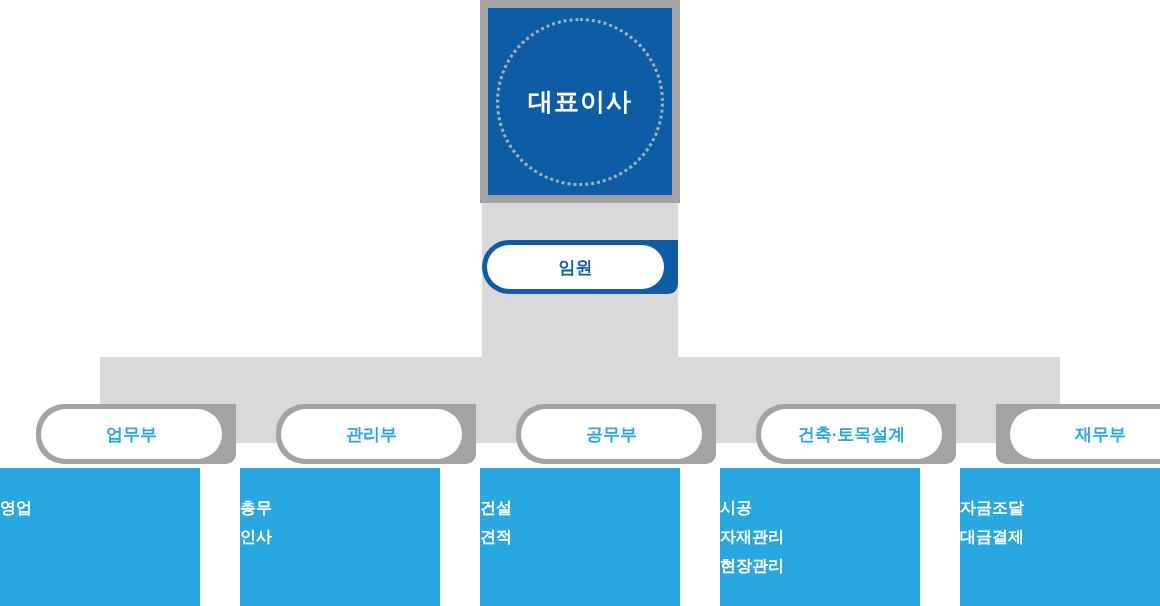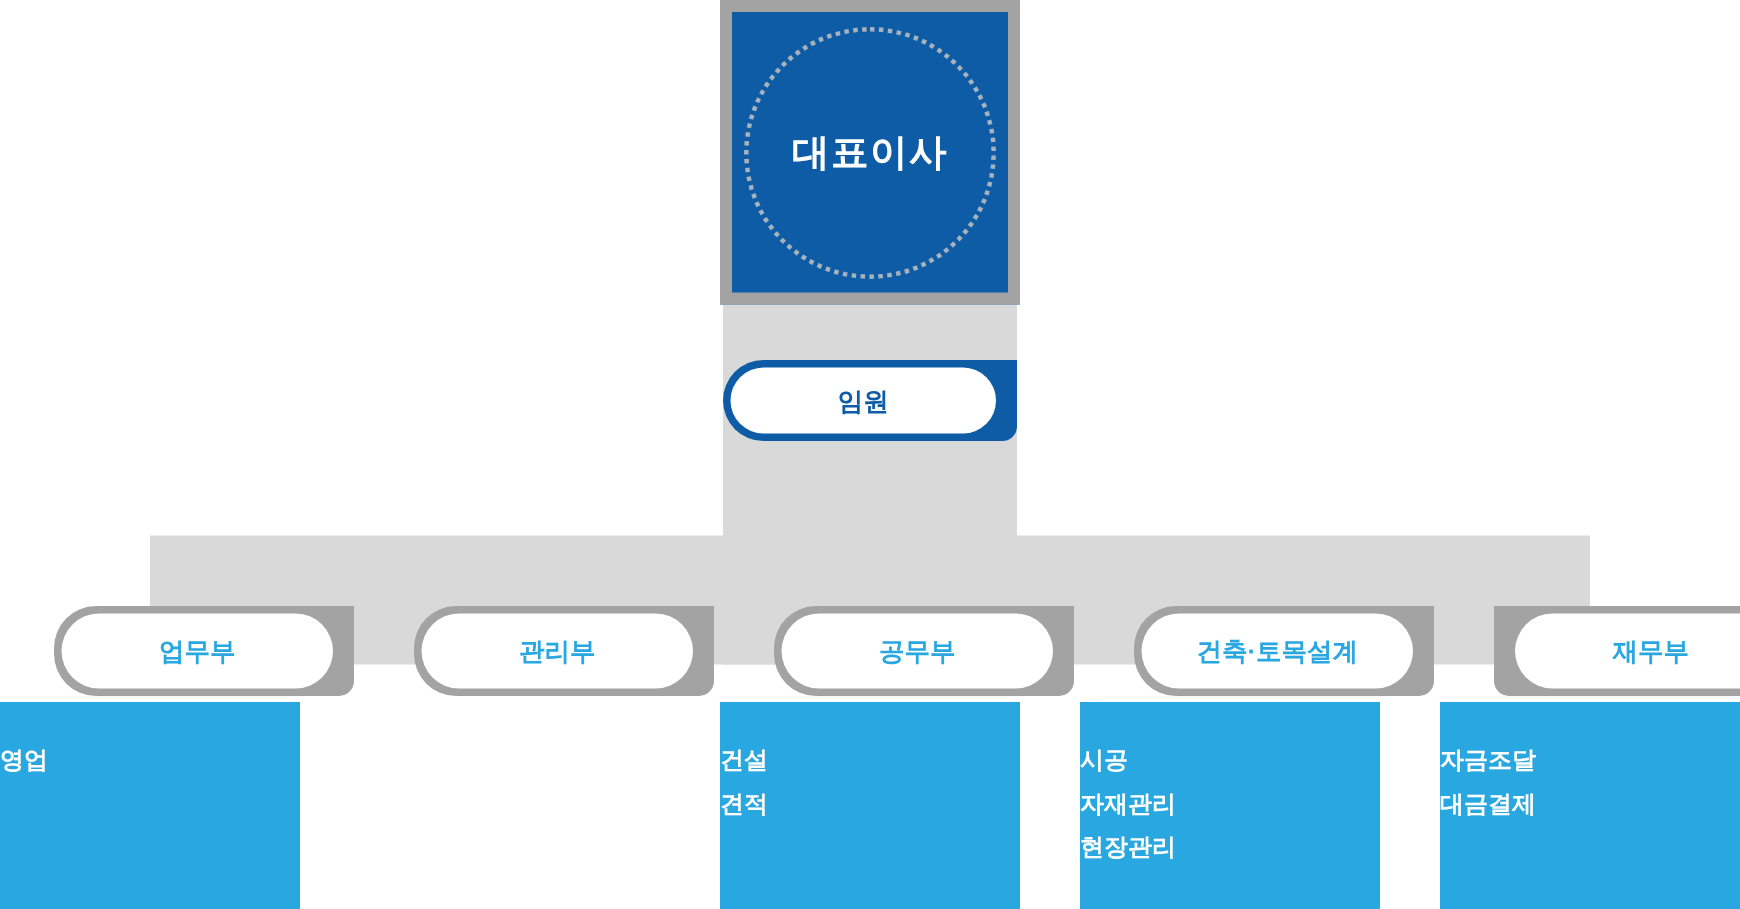--- a/index.html
+++ b/index.html
@@ -118,20 +118,24 @@
     </div>
     <div class="dept-box">
       <div class="dept-item">영업</div>
     </div>
   </div>
 
   <div class="dept" style="left: 240px;">
     <div class="pill dept-pill">
       <div class="pill-inner">관리부</div>
     </div>
+    <div class="dept-box">
+      <div class="dept-item">총무</div>
+      <div class="dept-item">인사</div>
+    </div>
   </div>
 
   <div class="dept" style="left: 480px;">
     <div class="pill dept-pill">
       <div class="pill-inner">공무부</div>
     </div>
     <div class="dept-box">
       <div class="dept-item">건설</div>
       <div class="dept-item">견적</div>
     </div>

